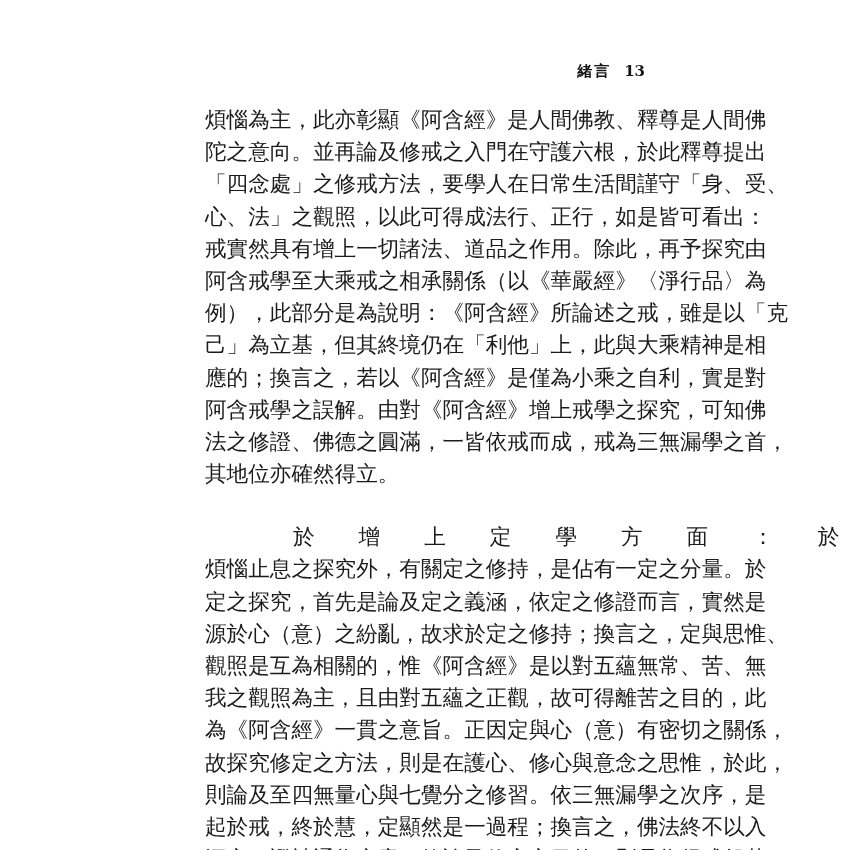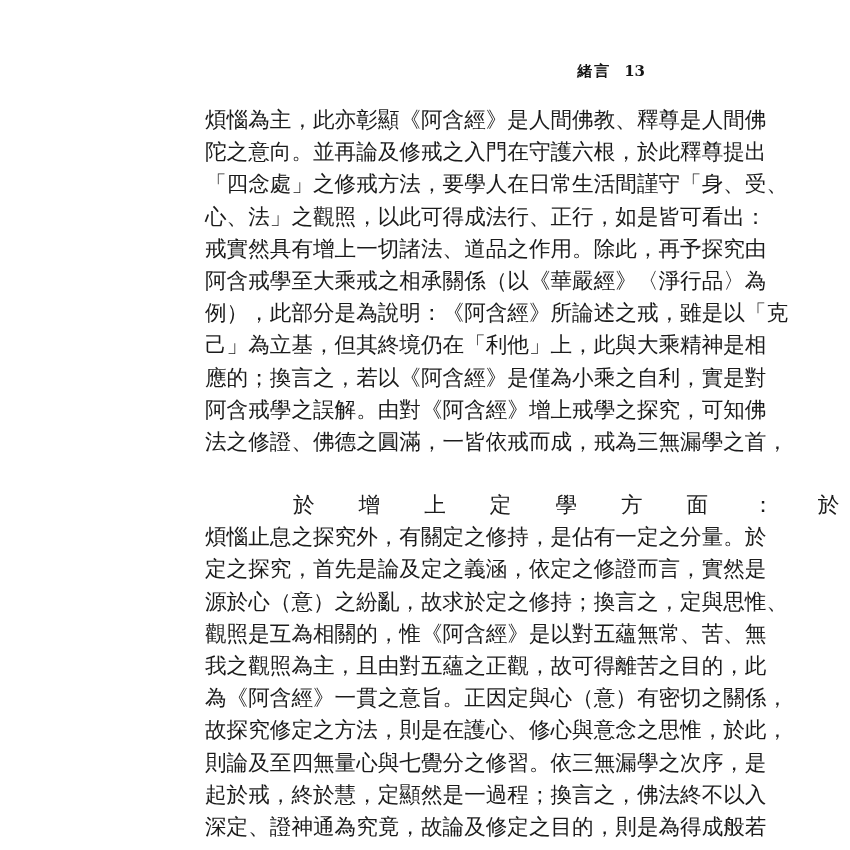--- a/index.html
+++ b/index.html
@@ -416,20 +416,21 @@
           <span>戒</span>
           <span>為</span>
           <span>三</span>
           <span>無</span>
           <span>漏</span>
           <span>學</span>
           <span>之</span>
           <span>首</span>
           <span>，</span>
         </div>
+        <div class="line ragged">其地位亦確然得立。</div>
       </div>
       <div class="para">
         <div class="line justify indent">
           <span>於</span>
           <span>增</span>
           <span>上</span>
           <span>定</span>
           <span>學</span>
           <span>方</span>
           <span>面</span>

